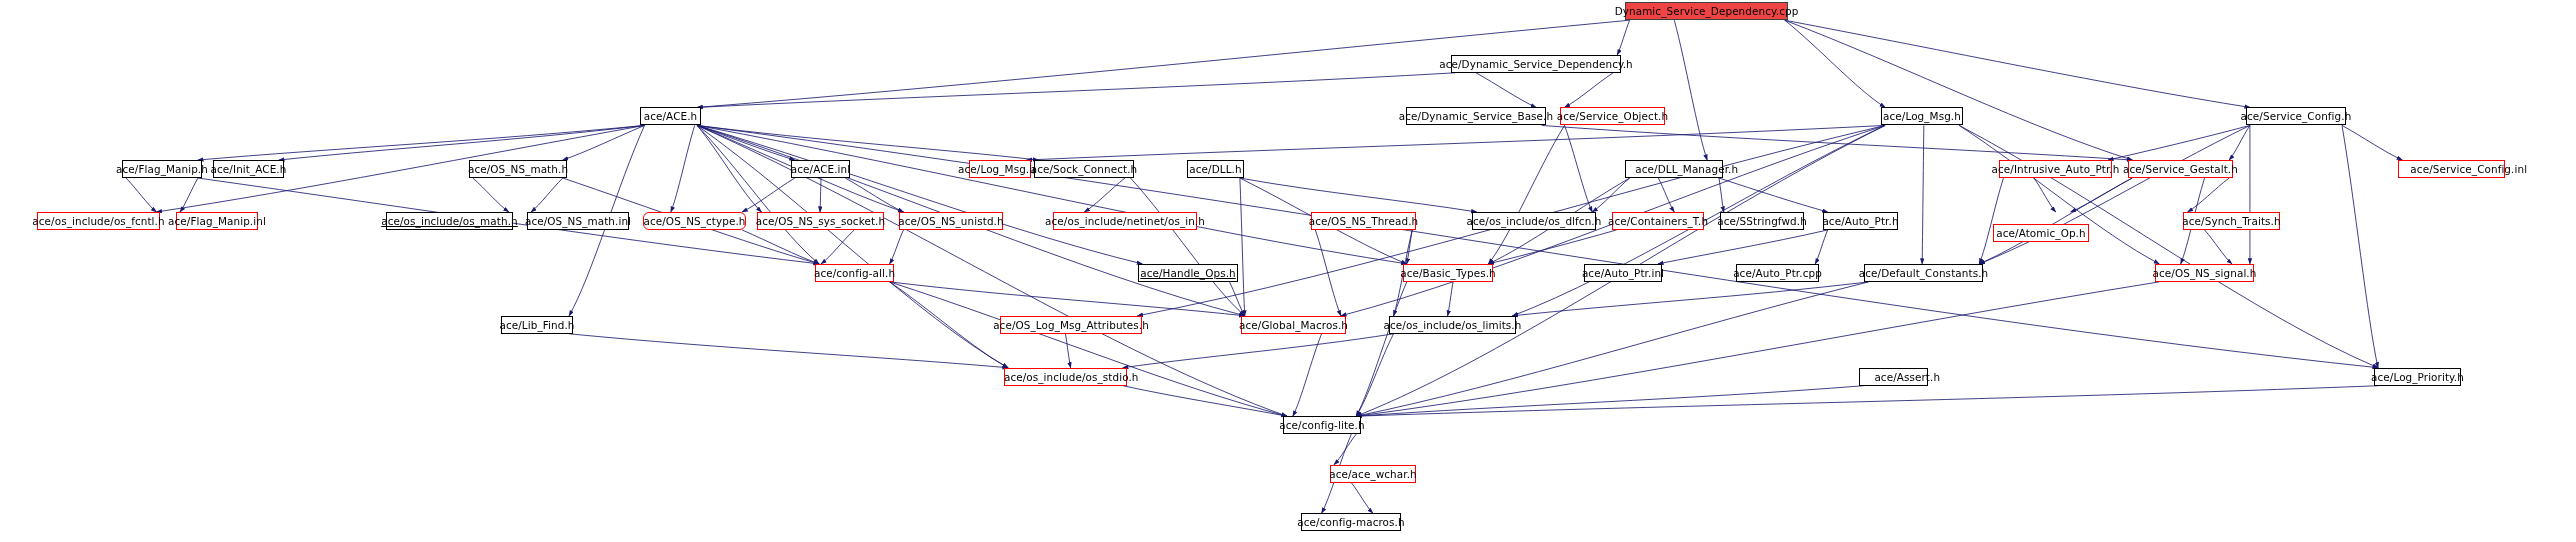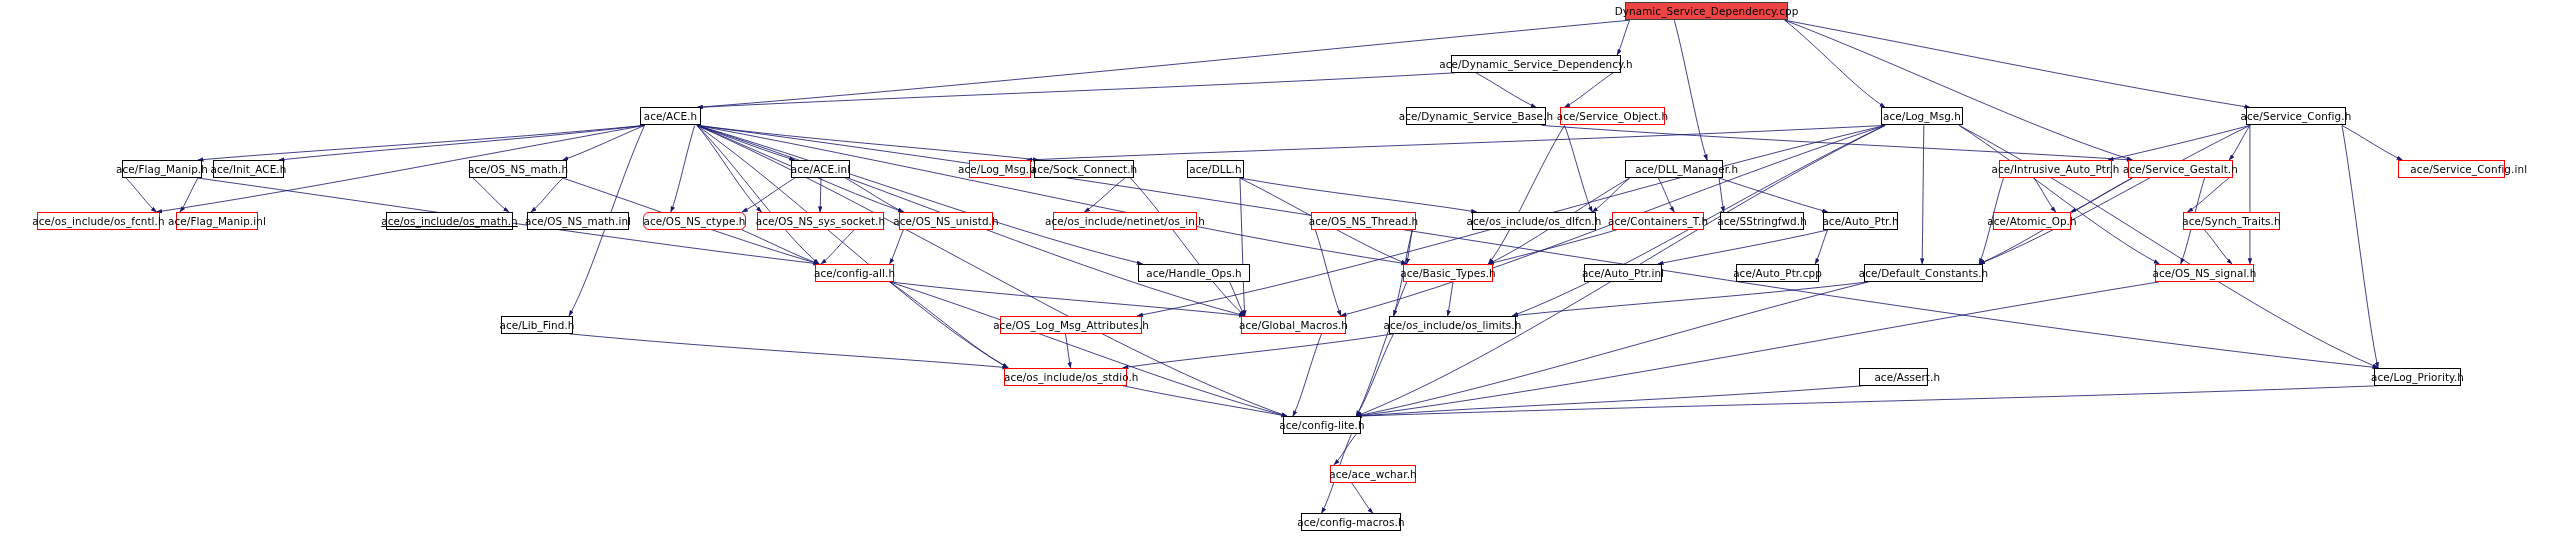--- a/index.html
+++ b/index.html
@@ -176,31 +176,31 @@
       <div class="node" style="left: 1625px; top: 160px; width: 98px; padding-left: 31px;">ace/DLL_Manager.h</div>
       <div class="node red" style="left: 1999px; top: 160px; width: 113px;">ace/Intrusive_Auto_Ptr.h</div>
       <div class="node red" style="left: 2128px; top: 160px; width: 105px;">ace/Service_Gestalt.h</div>
       <div class="node red" style="left: 2398px; top: 160px; width: 107px; padding-left: 40px;">ace/Service_Config.inl</div>
       <div class="node red" style="left: 37px; top: 212px; width: 123px;">ace/os_include/os_fcntl.h</div>
       <div class="node red" style="left: 176px; top: 212px; width: 82px;">ace/Flag_Manip.inl</div>
       <div class="node" style="left: 386px; top: 212px; width: 127px; text-decoration: underline;">ace/os_include/os_math.h</div>
       <div class="node" style="left: 527px; top: 212px; width: 102px;">ace/OS_NS_math.inl</div>
       <div class="node red" style="left: 643px; top: 212px; width: 103px; border-radius: 6px;">ace/OS_NS_ctype.h</div>
       <div class="node red" style="left: 757px; top: 212px; width: 127px;">ace/OS_NS_sys_socket.h</div>
-      <div class="node red" style="left: 899px; top: 212px; width: 94px;">ace/OS_NS_unistd.h</div>
+      <div class="node red" style="left: 899px; top: 212px; width: 104px;">ace/OS_NS_unistd.h</div>
       <div class="node red" style="left: 1053px; top: 212px; width: 144px;">ace/os_include/netinet/os_in.h</div>
       <div class="node red" style="left: 1311px; top: 212px; width: 105px;">ace/OS_NS_Thread.h</div>
       <div class="node" style="left: 1472px; top: 212px; width: 124px;">ace/os_include/os_dlfcn.h</div>
       <div class="node red" style="left: 1612px; top: 212px; width: 92px;">ace/Containers_T.h</div>
       <div class="node" style="left: 1720px; top: 212px; width: 84px;">ace/SStringfwd.h</div>
       <div class="node" style="left: 1823px; top: 212px; width: 75px;">ace/Auto_Ptr.h</div>
-      <div class="node red" style="left: 1993px; top: 212px; width: 78px;">ace/Atomic_Op.h</div>
+      <div class="node red" style="left: 1993px; top: 224px; width: 96px;">ace/Atomic_Op.h</div>
       <div class="node red" style="left: 2183px; top: 212px; width: 97px;">ace/Synch_Traits.h</div>
       <div class="node red" style="left: 815px; top: 264px; width: 79px;">ace/config-all.h</div>
-      <div class="node" style="left: 1138px; top: 264px; width: 112px;">ace/Handle_Ops.h</div>
+      <div class="node" style="left: 1138px; top: 264px; width: 100px; text-decoration: underline;">ace/Handle_Ops.h</div>
       <div class="node red" style="left: 1403px; top: 264px; width: 90px;">ace/Basic_Types.h</div>
       <div class="node" style="left: 1584px; top: 264px; width: 78px; text-align: right;">ace/Auto_Ptr.inl</div>
       <div class="node" style="left: 1736px; top: 264px; width: 83px;">ace/Auto_Ptr.cpp</div>
       <div class="node" style="left: 1864px; top: 264px; width: 119px;">ace/Default_Constants.h</div>
       <div class="node red" style="left: 2155px; top: 264px; width: 99px;">ace/OS_NS_signal.h</div>
       <div class="node" style="left: 501px; top: 316px; width: 72px;">ace/Lib_Find.h</div>
       <div class="node red" style="left: 1000px; top: 316px; width: 142px;">ace/OS_Log_Msg_Attributes.h</div>
       <div class="node red" style="left: 1241px; top: 316px; width: 105px;">ace/Global_Macros.h</div>
       <div class="node" style="left: 1389px; top: 316px; width: 127px;">ace/os_include/os_limits.h</div>
       <div class="node" style="left: 1859px; top: 368px; width: 69px; padding-left: 33px;">ace/Assert.h</div>

